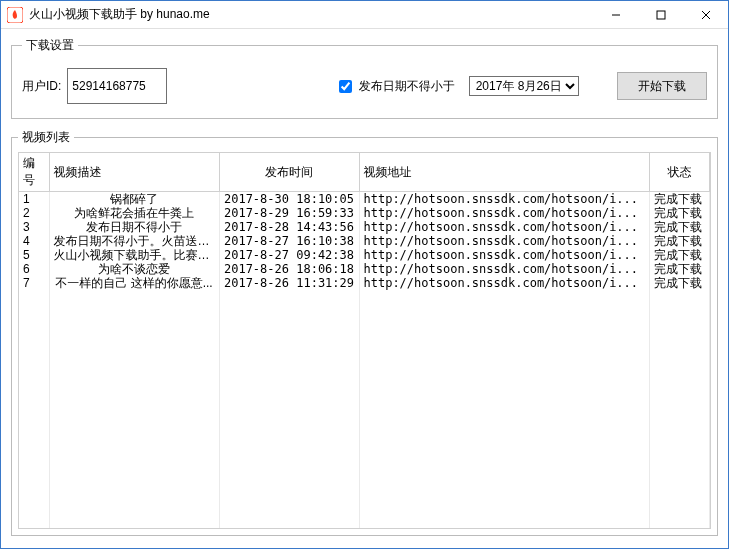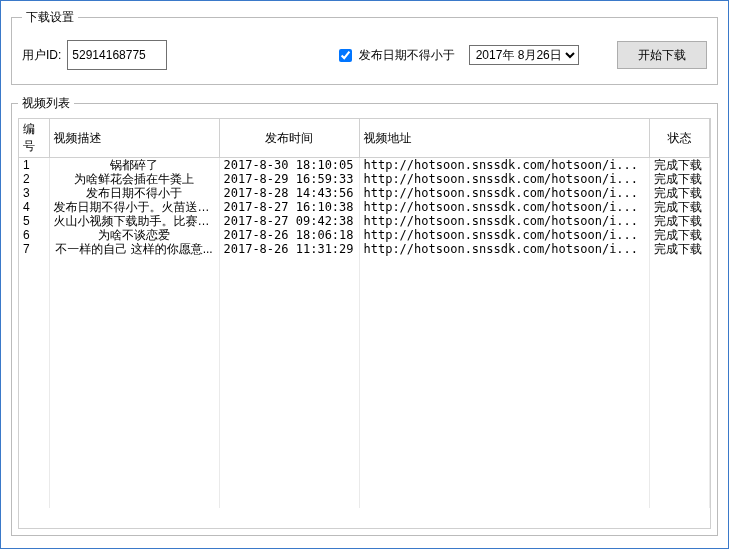--- a/index.html
+++ b/index.html
@@ -54,21 +54,21 @@
   }
   legend { padding: 0 4px; font-size: 12px; }
   .settings-row {
     display: flex;
     align-items: center;
     gap: 6px;
   }
   .label { white-space: nowrap; }
   .user-id-input {
     width: 100px;
-    height: 30px;
+    height: 36px;
     border: 1px solid #707070;
     padding: 1px 4px;
     font-size: 12px;
   }
   .gap1 { flex: 0 0 160px; }
   .checkbox { margin: 0 3px 0 0; vertical-align: middle; }
   .date-select {
     height: 20px;
     border: 1px solid #707070;
     font-size: 12px;
@@ -131,28 +131,54 @@
     border-right: 1px solid #eaeaea;
     height: 14px;
   }
   .col-idx { width: 30px; text-align: left; }
   .col-desc { width: 170px; text-align: left; }
   .col-time { width: 140px; text-align: center; font-family: "SimSun", monospace; }
   .col-url { width: auto; text-align: left; font-family: "SimSun", monospace; }
   .col-status { width: 60px; text-align: center; }
   td.col-idx { text-align: left; }
   td.col-desc { text-align: center; }
-  td.col-time { text-align: left; }
+  td.col-time { text-align: center; }
   td.col-url { text-align: left; }
   td.col-status { text-align: left; }
 </style>
 </head>
 <body>
 
 <div class="window">
+  <div class="titlebar">
+    <span class="app-icon">
+      <svg width="16" height="16" viewBox="0 0 16 16">
+        <rect x="0" y="0" width="16" height="16" rx="3" fill="#fff" stroke="#ff4020"></rect>
+        <path d="M8 3 C6 5 5 7 6 10 C7 13 10 12 10 9 C10 7 9 5 8 3 Z" fill="#ff4020"></path>
+      </svg>
+    </span>
+    <span class="title">火山小视频下载助手 by hunao.me</span>
+    <span class="spacer"></span>
+    <div class="win-btn">
+      <svg width="10" height="10">
+          <line x1="1" y1="5" x2="9" y2="5" stroke="#000" stroke-width="1"></line>
+        </svg>
+    </div>
+    <div class="win-btn">
+      <svg width="10" height="10">
+          <rect x="1" y="1" width="8" height="8" fill="none" stroke="#000" stroke-width="1"></rect>
+        </svg>
+    </div>
+    <div class="win-btn">
+      <svg width="10" height="10">
+          <line x1="1" y1="1" x2="9" y2="9" stroke="#000" stroke-width="1"></line>
+          <line x1="9" y1="1" x2="1" y2="9" stroke="#000" stroke-width="1"></line>
+        </svg>
+    </div>
+  </div>
 
   <div class="content">
     <fieldset>
       <legend>下载设置</legend>
       <div class="settings-row">
         <span class="label">用户ID:</span>
         <input class="user-id-input" type="text" value="52914168775" style="">
         <span class="gap1"></span>
         <label>
           <input type="checkbox" class="checkbox" checked="" style="">

